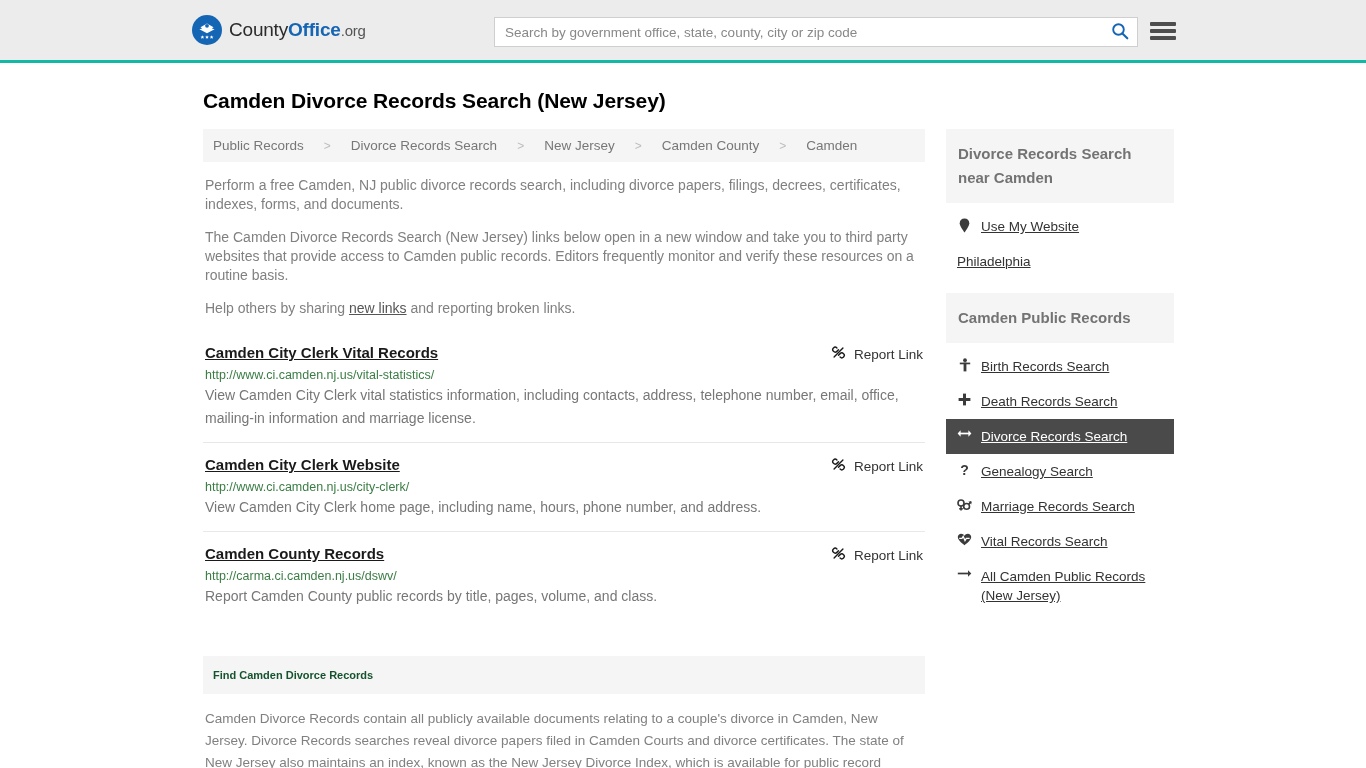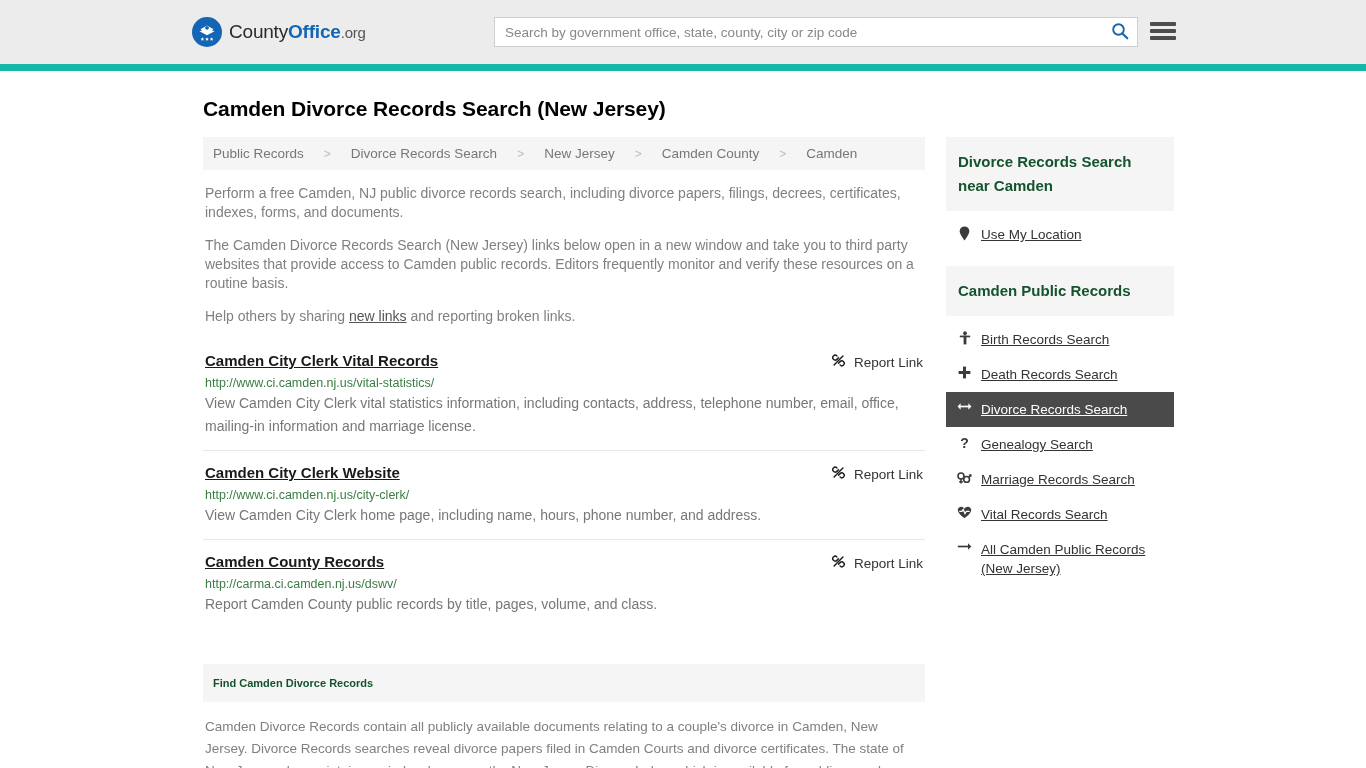--- a/index.html
+++ b/index.html
@@ -7,23 +7,23 @@
     margin: 0; padding: 0;
     width: 1366px; height: 768px;
     overflow: hidden;
     background: #ffffff;
     font-family: "Liberation Sans", sans-serif;
     -webkit-font-smoothing: antialiased;
   }
 
   
   .site-header {
-    height: 71px;
+    height: 63px;
     background: #ececec;
-    border-bottom: 7px solid #14b8a6;
+    border-bottom: 3px solid #14b8a6;
     display: flex;
     align-items: center;
     position: relative;
   }
   .logo-wrap {
     display: flex;
     align-items: center;
     margin-left: 192px;
     gap: 7px;
   }
@@ -186,21 +186,21 @@
     padding: 14px 2px 0 2px;
   }
 
   
   .side-panel { margin-bottom: 14px; }
   .side-head {
     background: #f5f5f5;
     padding: 13px 12px;
     font-size: 15px;
     font-weight: bold;
-    color: #14532d;
+    color: #737373;
     line-height: 24px;
   }
   .side-list { padding: 6px 0 0 0; }
   .side-item {
     display: flex;
     align-items: flex-start;
     gap: 9px;
     padding: 8px 11px;
     font-size: 13.5px;
     color: #333;
@@ -351,21 +351,24 @@
 
       <div class="side-panel">
         <div class="side-head">Divorce Records Search near Camden</div>
         <div class="side-list">
           <div class="side-item">
             <span class="ic">
               <svg width="11" height="15" viewBox="0 0 11 15">
                 <path d="M5.5 0.6 C2.7 0.6 0.7 2.6 0.7 5.2 C0.7 8.2 5.5 14.4 5.5 14.4 C5.5 14.4 10.3 8.2 10.3 5.2 C10.3 2.6 8.3 0.6 5.5 0.6 Z" fill="#3b3b3b"></path>
               </svg>
             </span>
-            <span class="label">Use My Location</span>
+            <span class="label">Use My Website</span>
+          </div>
+          <div class="side-item plain">
+            <span class="label">Philadelphia</span>
           </div>
         </div>
       </div>
 
       <div class="side-panel">
         <div class="side-head">Camden Public Records</div>
         <div class="side-list">
 
           <div class="side-item">
             <span class="ic">

